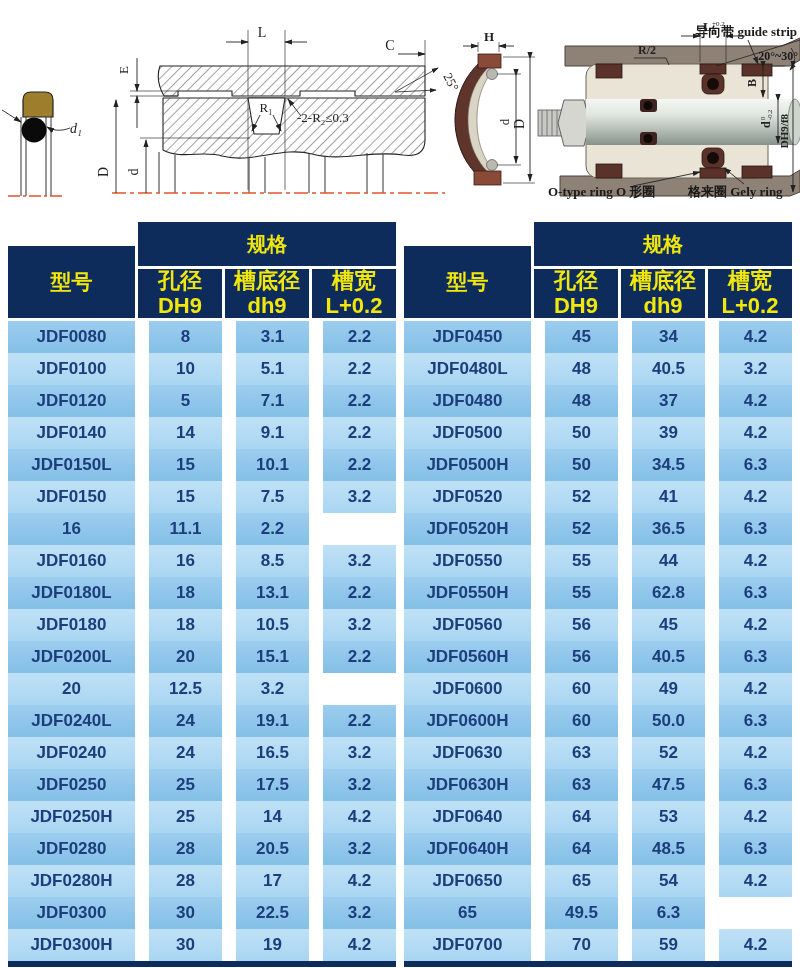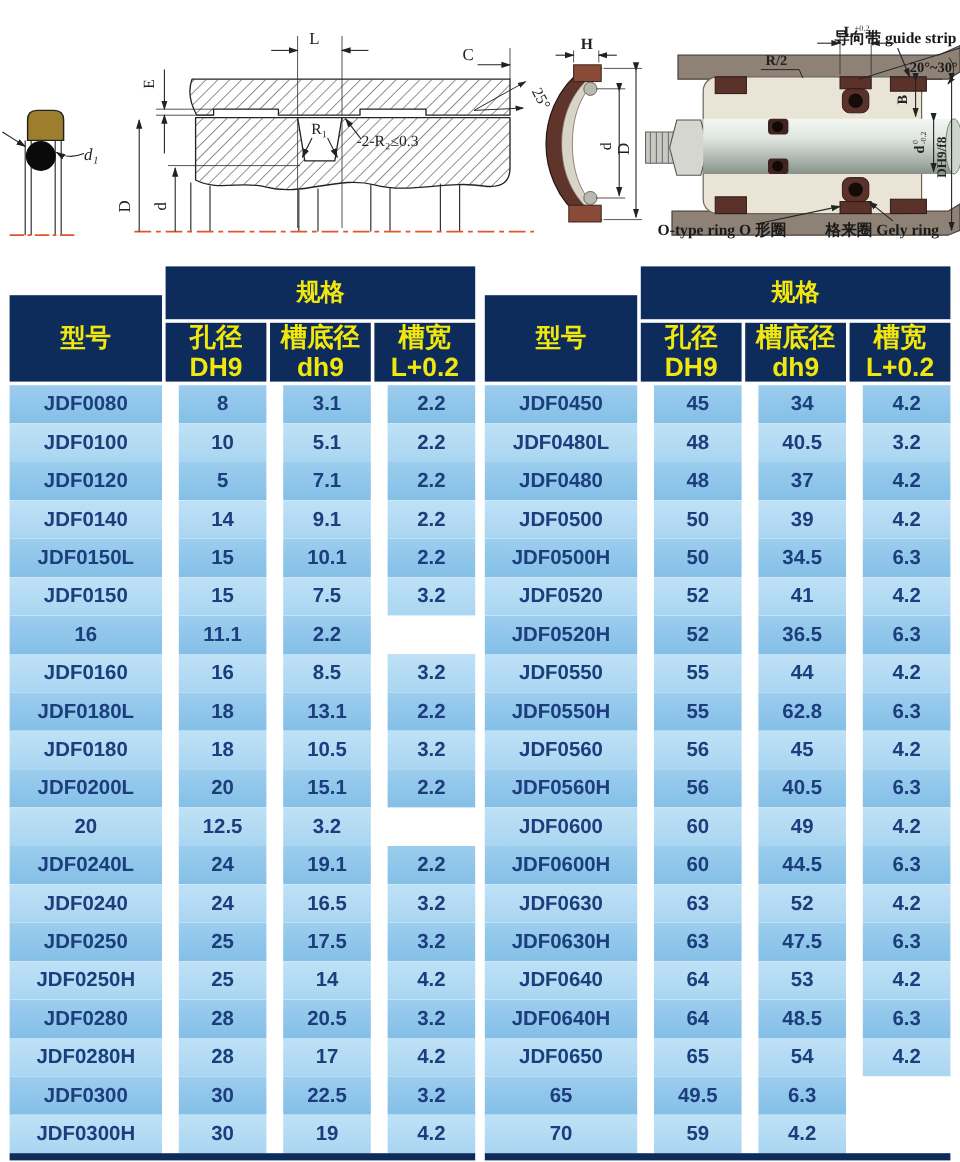--- a/index.html
+++ b/index.html
@@ -442,21 +442,21 @@
           </div>
           <div class="trow odd">
             <div class="tcell">JDF0600</div>
             <div class="tcell">60</div>
             <div class="tcell">49</div>
             <div class="tcell">4.2</div>
           </div>
           <div class="trow even">
             <div class="tcell">JDF0600H</div>
             <div class="tcell">60</div>
-            <div class="tcell">44.5</div>
+            <div class="tcell">50.0</div>
             <div class="tcell">6.3</div>
           </div>
           <div class="trow odd">
             <div class="tcell">JDF0630</div>
             <div class="tcell">63</div>
             <div class="tcell">52</div>
             <div class="tcell">4.2</div>
           </div>
           <div class="trow even">
             <div class="tcell">JDF0630H</div>
@@ -481,20 +481,21 @@
             <div class="tcell">65</div>
             <div class="tcell">54</div>
             <div class="tcell">4.2</div>
           </div>
           <div class="trow even">
             <div class="tcell">65</div>
             <div class="tcell">49.5</div>
             <div class="tcell">6.3</div>
           </div>
           <div class="trow odd">
+            <div class="tcell">JDF0700</div>
             <div class="tcell">70</div>
             <div class="tcell">59</div>
             <div class="tcell">4.2</div>
           </div>
         </div>
       <div class="tfoot"></div>
     </div>
 
   </div>
 </div>

